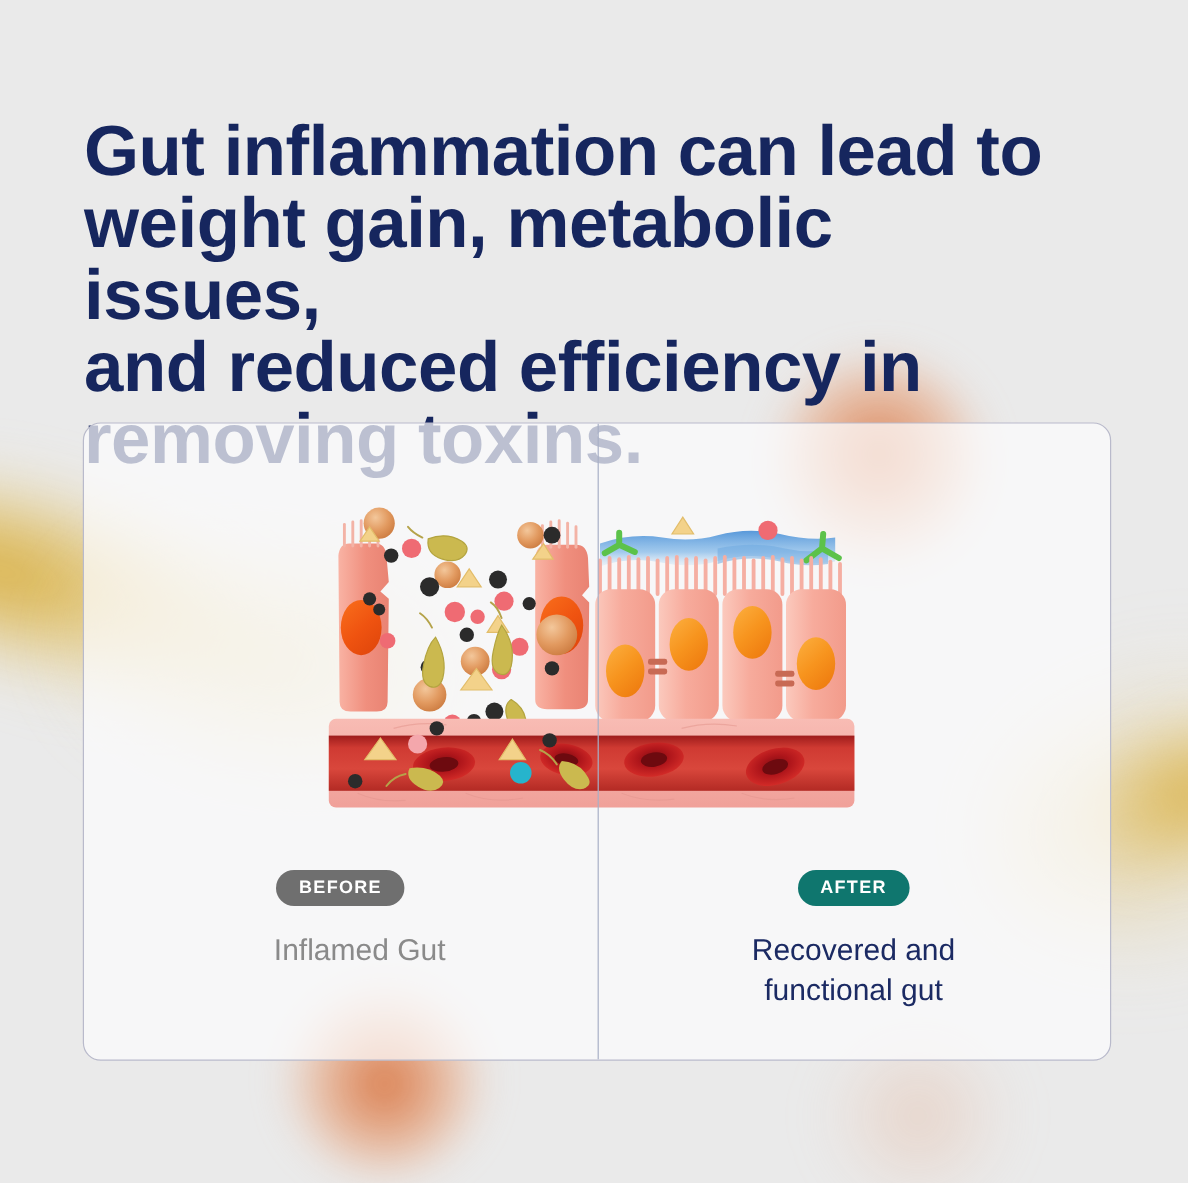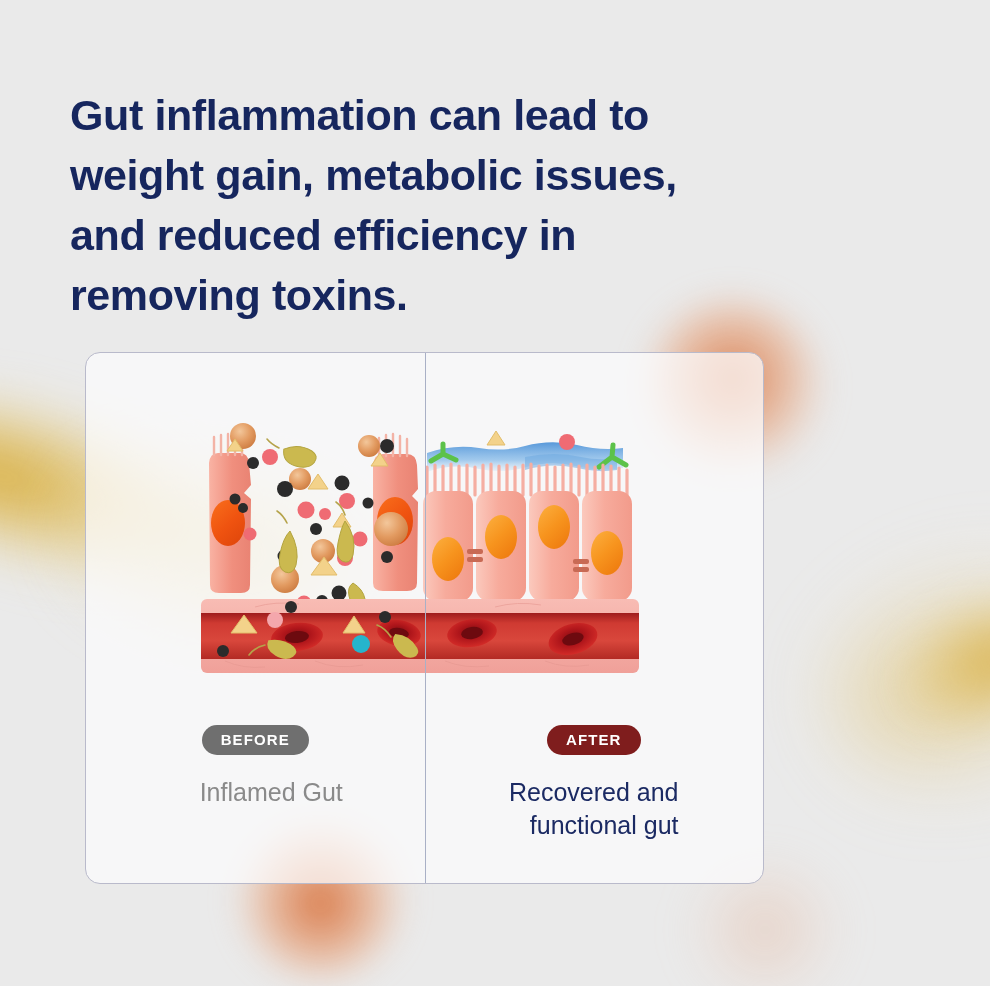--- a/index.html
+++ b/index.html
@@ -45,28 +45,28 @@
   .blob-orange-faint{
     left:690px;top:860px;width:150px;height:140px;
     background:radial-gradient(circle at 50% 50%, rgba(222,150,110,.28) 0%, rgba(236,190,165,.12) 55%, rgba(240,210,195,0) 100%);
     filter:blur(20px);
   }
 
   
   .headline{
     position:absolute;left:70px;top:56px;width:830px;
     color:#16265e;
-    font-size:43px;font-weight:700;line-height:60px;
+    font-size:59px;font-weight:700;line-height:60px;
     letter-spacing:-0.4px;
     white-space:pre-line;
   }
 
   
   .card{
-    position:absolute;left:85px;top:352px;width:679px;height:532px;
+    position:absolute;left:69px;top:352px;width:857px;height:532px;
     border:1.4px solid #b9bacb;border-radius:15px;
     background:rgba(252,252,253,.72);
     box-sizing:border-box;overflow:hidden;
   }
   .card-divider{
     position:absolute;left:50%;top:0;bottom:0;width:1.2px;
     background:#a9b0c6;
   }
 
   
@@ -83,27 +83,27 @@
   .label-col{
     flex:1;display:flex;flex-direction:column;align-items:center;
   }
   .pill{
     display:inline-block;border-radius:999px;
     padding:7px 19px 8px;
     font-size:15px;font-weight:700;letter-spacing:1.1px;
     color:#ffffff;line-height:1;
   }
   .pill-before{background:#6f6f6f;}
-  .pill-after{background:#7f1d1d;}
+  .pill-after{background:#0f766e;}
   .caption{
     margin-top:21px;text-align:center;
     font-size:25px;line-height:33px;font-weight:400;
   }
   .caption-before{color:#8a8a8a;margin-left:32px;}
-  .caption-after{color:#1b2a63;white-space:pre-line;text-align:right;}
+  .caption-after{color:#1b2a63;white-space:pre-line;}
 </style>
 </head>
 <body>
 
 <div class="bg-layer">
   <div class="blob blob-amber-left"></div>
   <div class="blob blob-amber-left2"></div>
   <div class="blob blob-amber-right"></div>
   <div class="blob blob-amber-right2"></div>
   <div class="blob blob-orange-top"></div>

